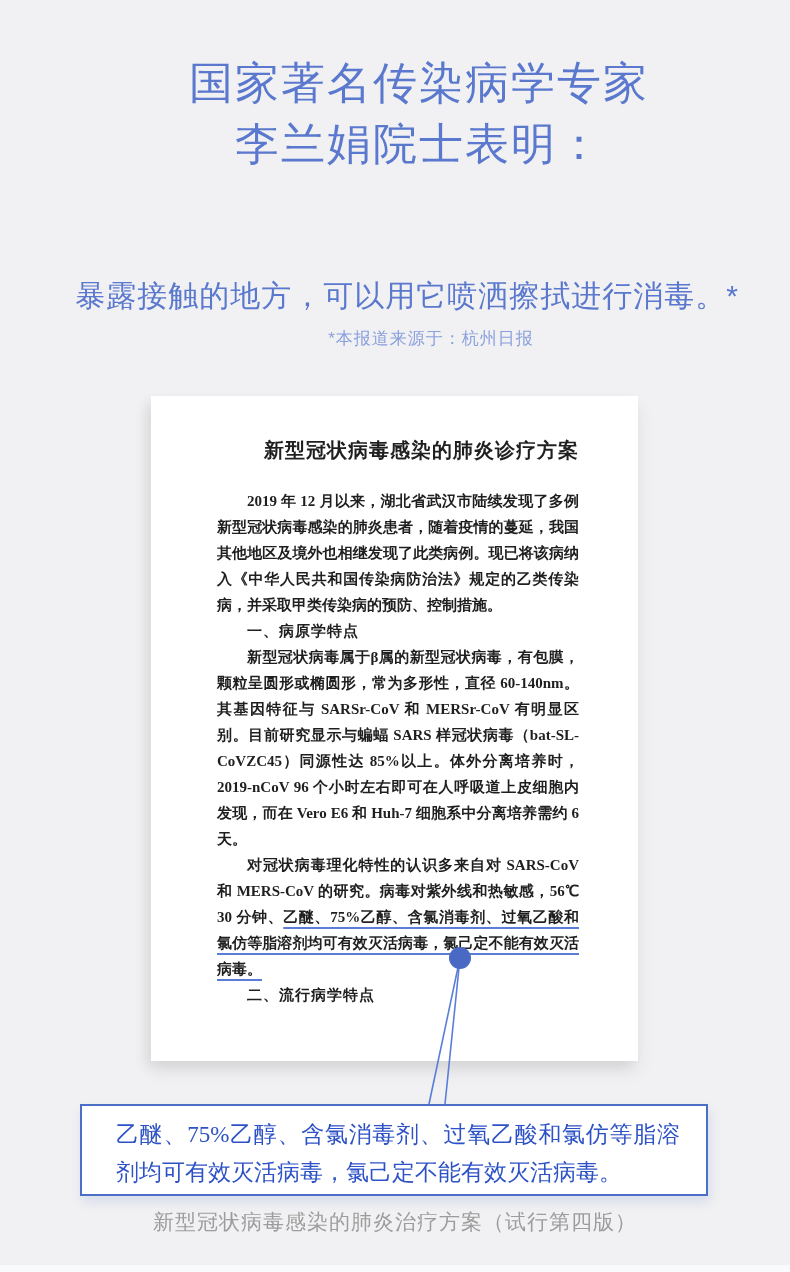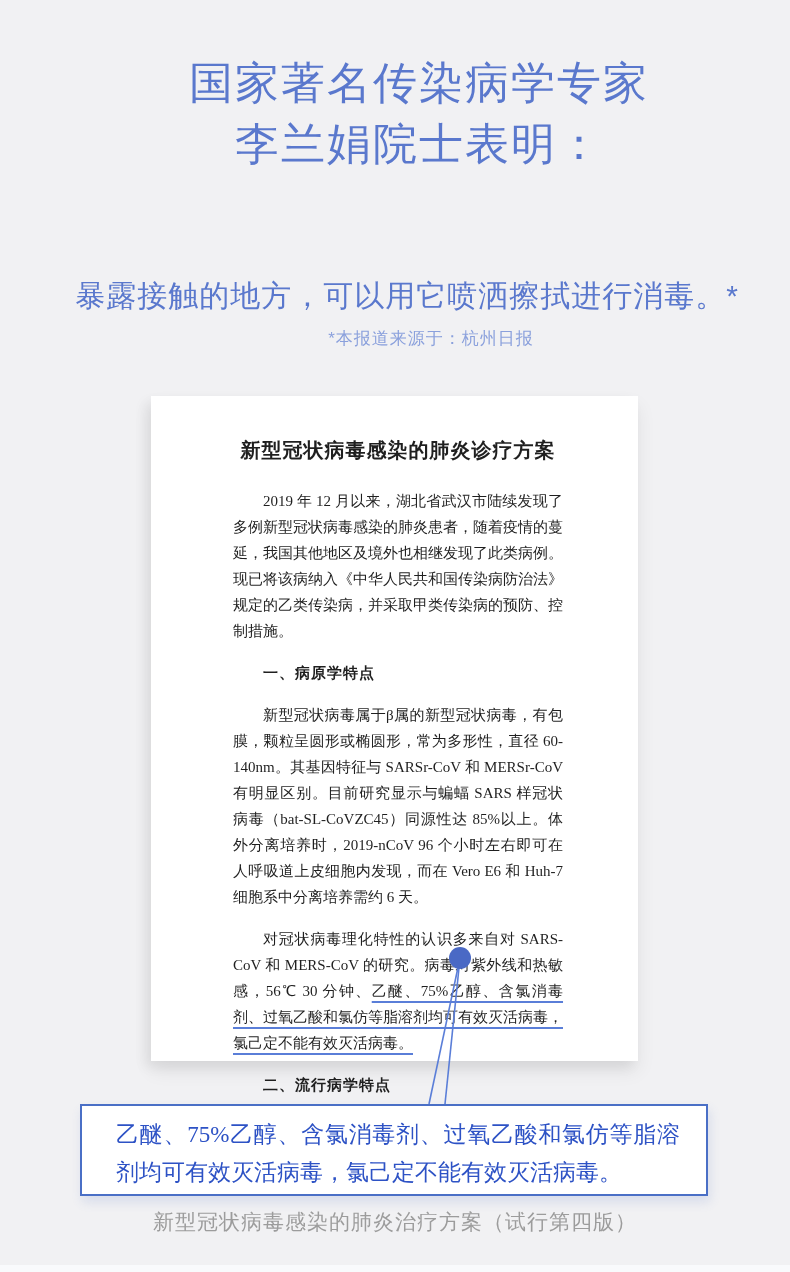--- a/index.html
+++ b/index.html
@@ -47,25 +47,25 @@
   }
   
   .doc-page{
     position:absolute;top:396px;left:151px;width:487px;height:665px;
     background:#ffffff;box-sizing:border-box;
     padding:42px 59px 0 66px;
     box-shadow:-6px 6px 12px rgba(0,0,0,.06),0 10px 18px rgba(0,0,0,.07);
     font-family:"Liberation Serif",serif;color:var(--doc-text);
   }
   .doc-title{
-    text-align:center;font-weight:700;font-size:20px;line-height:25px;
+    text-align:right;font-weight:700;font-size:20px;line-height:25px;
     margin-bottom:25px;letter-spacing:1px;
   }
   .doc-body{font-size:15px;line-height:26px;text-align:justify;}
-  .doc-body p{margin:16px;text-indent:2em;}
+  .doc-body p{margin:0;text-indent:2em;font-weight:bold;}
   .doc-heading{
     font-weight:700;font-family:"Liberation Sans",sans-serif;
     letter-spacing:1px;
   }
   .u{
     text-decoration:underline;
     text-decoration-color:var(--underline-blue);
     text-underline-offset:5px;
     text-decoration-thickness:1.5px;
   }

